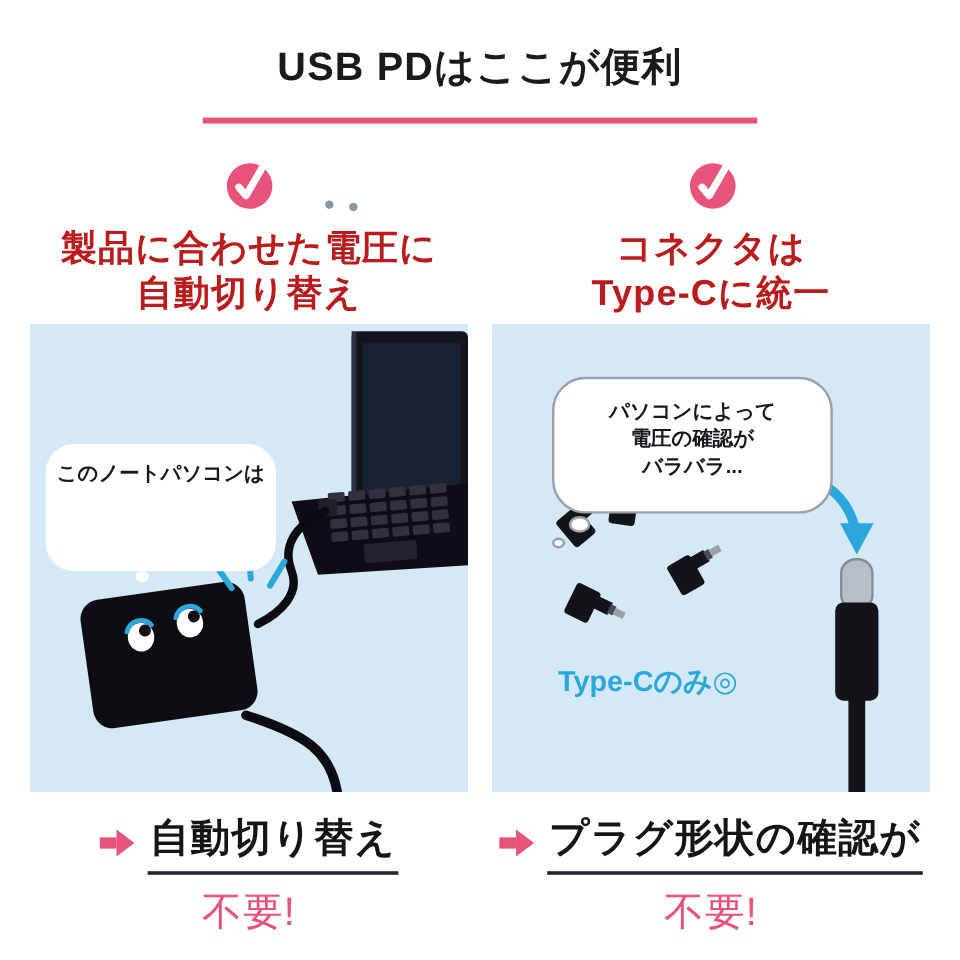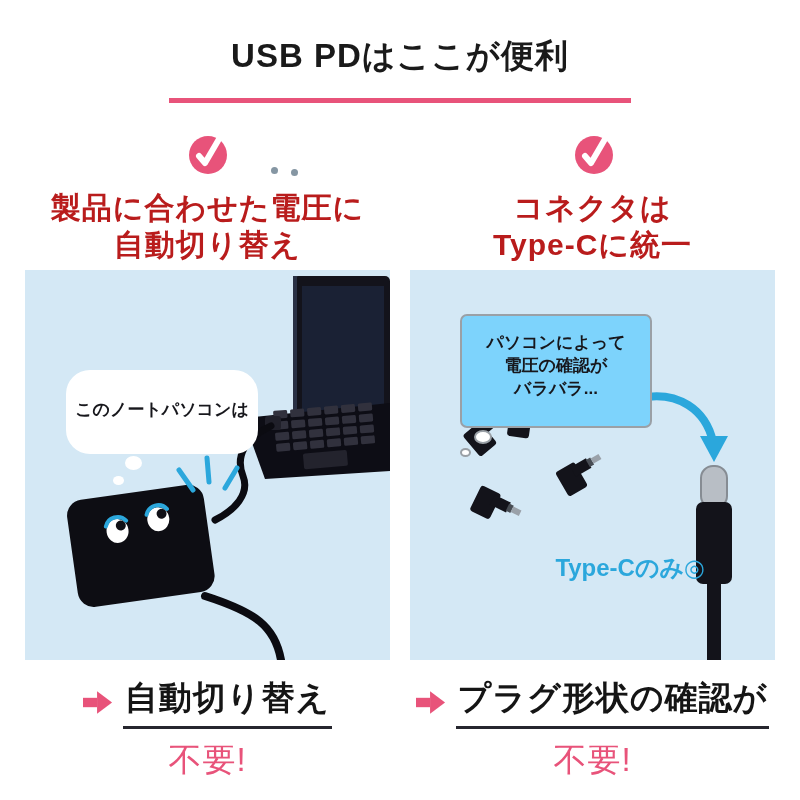--- a/index.html
+++ b/index.html
@@ -23,37 +23,37 @@
 
   .deco-dot { position:absolute; width:7px; height:7px; border-radius:50%; background:#8596a3; }
   .dot1 { left:271px; top:167px; }
   .dot2 { left:291px; top:169px; }
 
   .panel { position:absolute; top:270px; width:365px; height:390px; background:var(--panel); }
   .panel-left  { left:25px; }
   .panel-right { left:410px; }
   .panel-art { position:absolute; left:0; top:0; width:365px; height:390px; z-index:1; }
 
-  .bubble { position:absolute; left:13px; top:100px; width:192px; height:84px; background:#fff;
-            border-radius:24px; z-index:2; text-align:center; padding-top:28px;margin-left:28px; }
+  .bubble { position:absolute; left:13px; top:100px; width:192px; height:106px; background:#fff;
+            border-radius:24px; z-index:2; text-align:center; padding-top:13px; }
   .bubble-l1 { font-size:17px; font-weight:bold; color:#17171c; }
   .bubble-l2 { margin-top:3px; font-weight:bold; color:#17171c; font-size:18px; }
   .bubble-l2 .v { color:var(--blue); font-size:23px; }
   .bubble-tail { position:absolute; background:#fff; border-radius:50%; z-index:2; }
   .bt1 { left:100px; top:186px; width:17px; height:14px; }
   .bt2 { left:88px;  top:206px; width:11px; height:9px; }
 
-  .cloud { position:absolute; left:50px; top:44px; width:192px; height:114px; background:#7dd3fc;
-           border:2.5px solid #9aa0a6; border-radius:7px; z-index:2; text-align:center; padding-top:15px; }
+  .cloud { position:absolute; left:50px; top:44px; width:234px; height:114px; background:#ffffff;
+           border:2.5px solid #9aa0a6; border-radius:28px; z-index:2; text-align:center; padding-top:15px; }
   .cloud div { font-size:17px; font-weight:bold; line-height:23px; color:#17171c; }
   .cloud-tail { position:absolute; background:#fff; border:2px solid #9aa0a6; border-radius:50%; z-index:2; }
   .ct1 { left:64px; top:160px; width:18px; height:14px; }
   .ct2 { left:50px; top:178px; width:11px; height:9px; }
 
-  .typec-label { position:absolute; left:55px; top:282px; width:240px; z-index:2; text-align:right;
+  .typec-label { position:absolute; left:55px; top:282px; width:240px; z-index:2; text-align:left;
                  font-size:24px; font-weight:bold; color:var(--blue); }
 
   .conclusion { position:absolute; top:676px; width:365px; text-align:center; }
   .conclusion-left  { left:25px; }
   .conclusion-right { left:410px; }
   .conclusion-row { display:inline-flex; align-items:center; gap:10px; }
   .arrow-icon { width:30px; height:25px; flex:0 0 auto; }
   .conclusion-text { font-size:33px; font-weight:bold; color:#151515;
                      border-bottom:3px solid #26262e; padding:0 2px 5px 2px; letter-spacing:1px; }
   .conclusion-emph { margin-top:9px; font-size:33px; font-weight:normal; color:var(--pink); letter-spacing:1px; }

